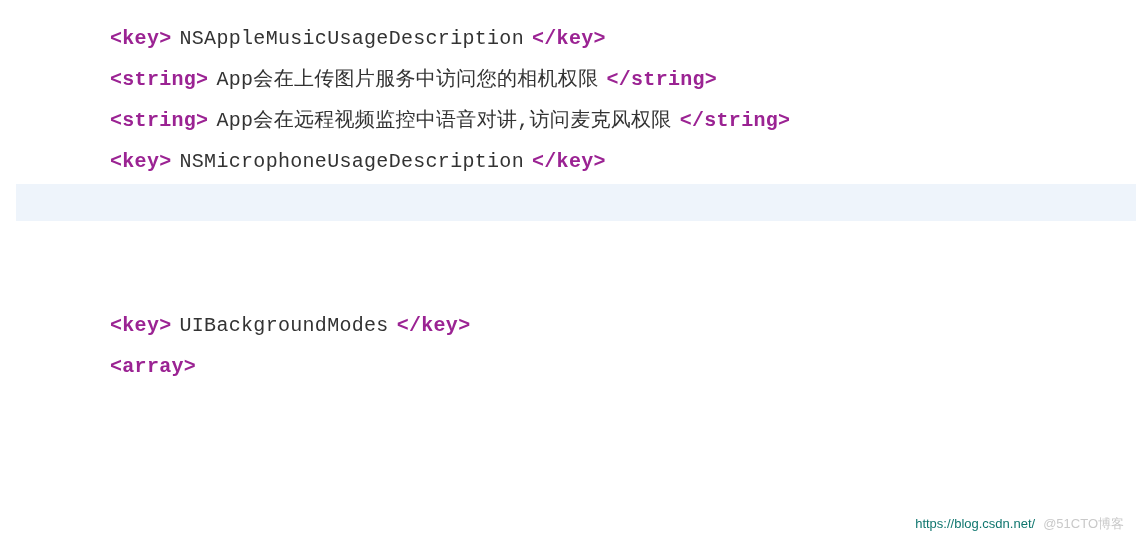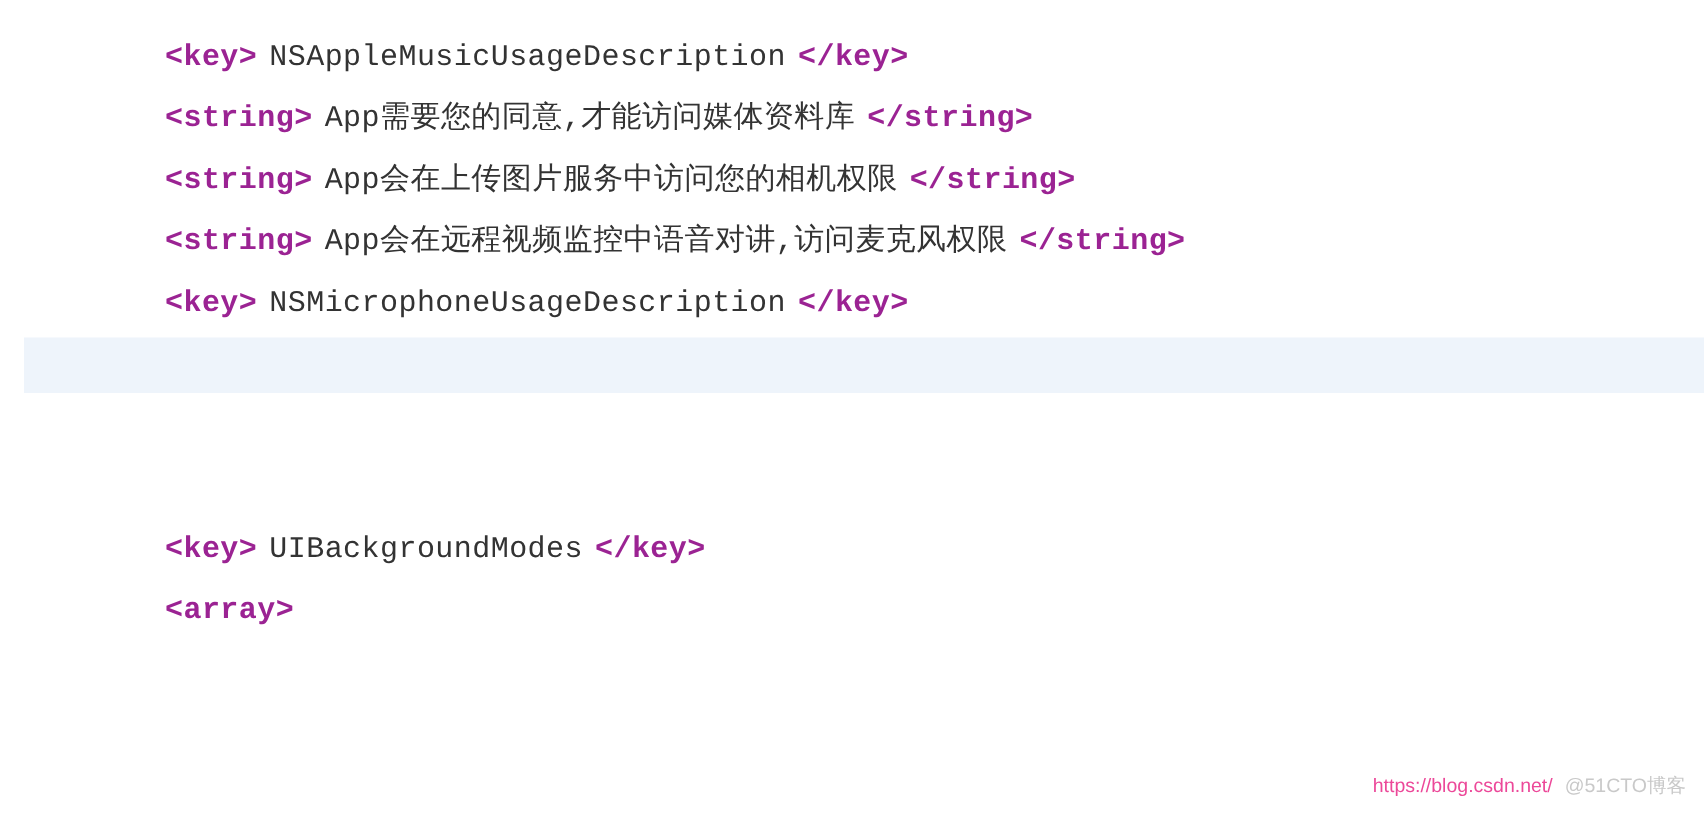--- a/index.html
+++ b/index.html
@@ -51,31 +51,30 @@
     .watermark {
       position: absolute;
       right: 12px;
       bottom: 14px;
       font-size: 13px;
       color: #c9c9c9;
       font-family: -apple-system, BlinkMacSystemFont, sans-serif;
       letter-spacing: 0;
     }
     .watermark .faint {
-      color: #ec4899;
+      color: #0f766e;
     }
   </style>
 </head>
 <body>
 
 <div class="gutter"></div>
 
 <div class="editor">
     <div class="line"><span class="tag">&lt;key&gt;</span><span class="content">NSAppleMusicUsageDescription</span><span class="tag">&lt;/key&gt;</span></div>
-    <div class="line"><span class="tag">&lt;string&gt;</span><span class="content">App需要您的同意,才能访问媒体资料库</span><span class="tag">&lt;/string&gt;</span></div>
     <div class="line"><span class="tag">&lt;string&gt;</span><span class="content">App会在上传图片服务中访问您的相机权限</span><span class="tag">&lt;/string&gt;</span></div>
     <div class="line"><span class="tag">&lt;string&gt;</span><span class="content">App会在远程视频监控中语音对讲,访问麦克风权限</span><span class="tag">&lt;/string&gt;</span></div>
     <div class="line"><span class="tag">&lt;key&gt;</span><span class="content">NSMicrophoneUsageDescription</span><span class="tag">&lt;/key&gt;</span></div>
     <div class="line highlighted">&nbsp;</div>
     <div class="line">&nbsp;</div>
     <div class="line">&nbsp;</div>
     <div class="line"><span class="tag">&lt;key&gt;</span><span class="content">UIBackgroundModes</span><span class="tag">&lt;/key&gt;</span></div>
     <div class="line"><span class="tag">&lt;array&gt;</span></div>
   </div>
 

